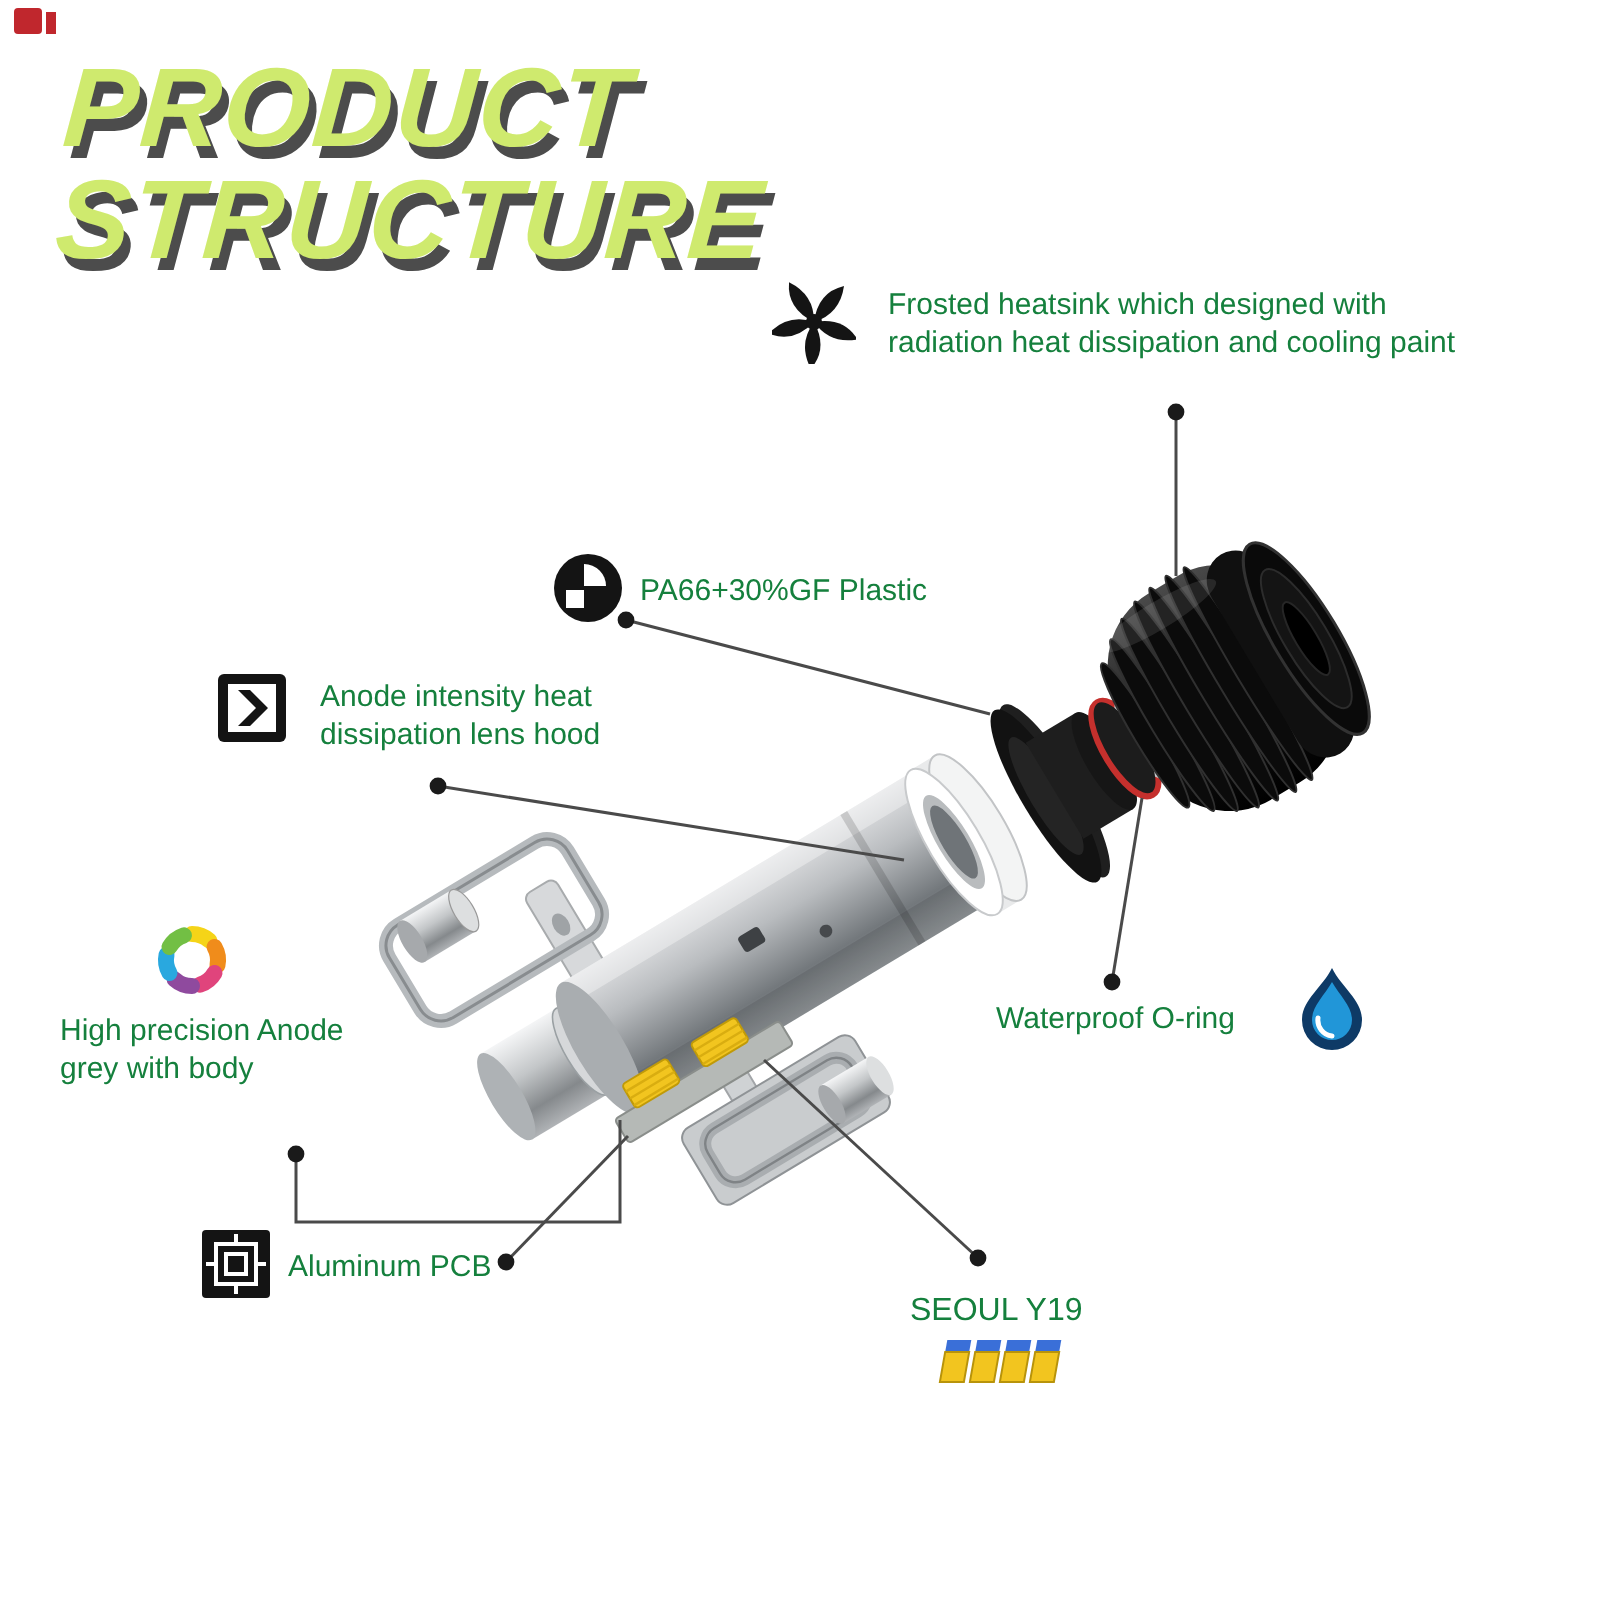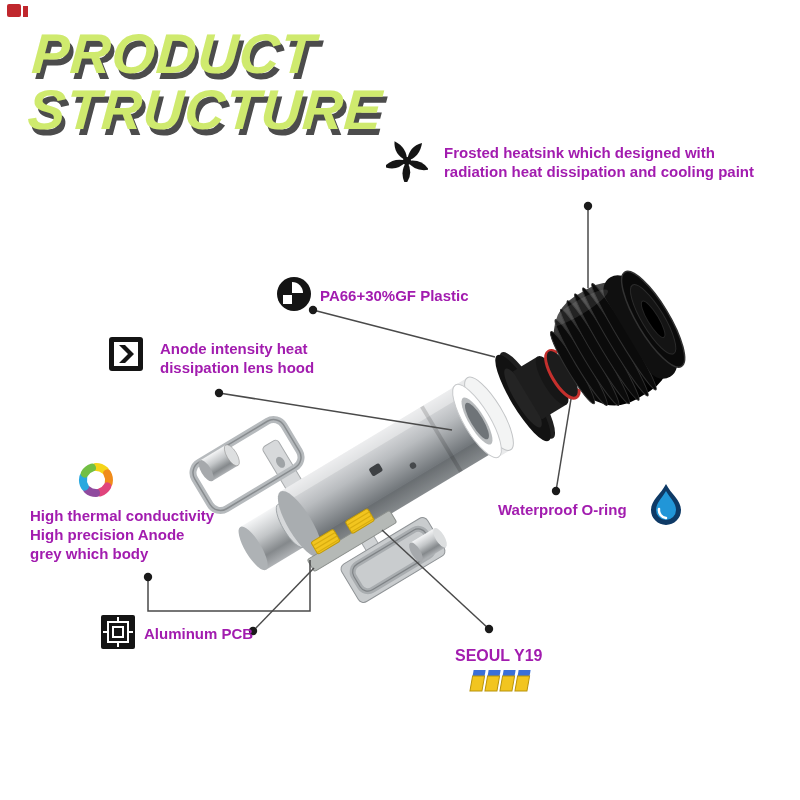--- a/index.html
+++ b/index.html
@@ -9,21 +9,21 @@
   }
   .abs{position:absolute;}
   
   .title{
     left:30px;top:26px;line-height:56px;
     font-size:56px;font-weight:bold;font-style:italic;letter-spacing:1px;
     color:#cfea6e;text-shadow:4px 6px 0 #4c4c4c;transform:skewX(-4deg);
     white-space:nowrap;
   }
   
-  .label{font-size:15px;line-height:19px;color:#a21caf;font-weight:bold;}
+  .label{font-size:15px;line-height:19px;color:#15803d;}
   .label div{white-space:nowrap;}
   
   svg.scene{position:absolute;left:0;top:0;}
   .icon{position:absolute;}
 </style>
 </head>
 <body>
 
 <svg class="abs" style="left:6px;top:2px" width="24" height="18">
   <rect x="1" y="2" width="14" height="13" rx="2" fill="#c0272d"></rect>
@@ -257,23 +257,22 @@
 <div class="abs label" style="left:320px;top:286px;">
   <div>PA66+30%GF Plastic</div>
 </div>
 
 <div class="abs label" style="left:160px;top:339px;">
   <div>Anode intensity heat</div>
   <div>dissipation lens hood</div>
 </div>
 
 <div class="abs label" style="left:30px;top:506px;">
-  <div>High thermal conductivity</div>
   <div>High precision Anode</div>
-  <div>grey which body</div>
+  <div>grey with body</div>
 </div>
 
 <div class="abs label" style="left:144px;top:624px;">
   <div>Aluminum PCB</div>
 </div>
 
 <div class="abs label" style="left:455px;top:646px;font-size:16px;text-align:right;">
   <div>SEOUL Y19</div>
 </div>
 

